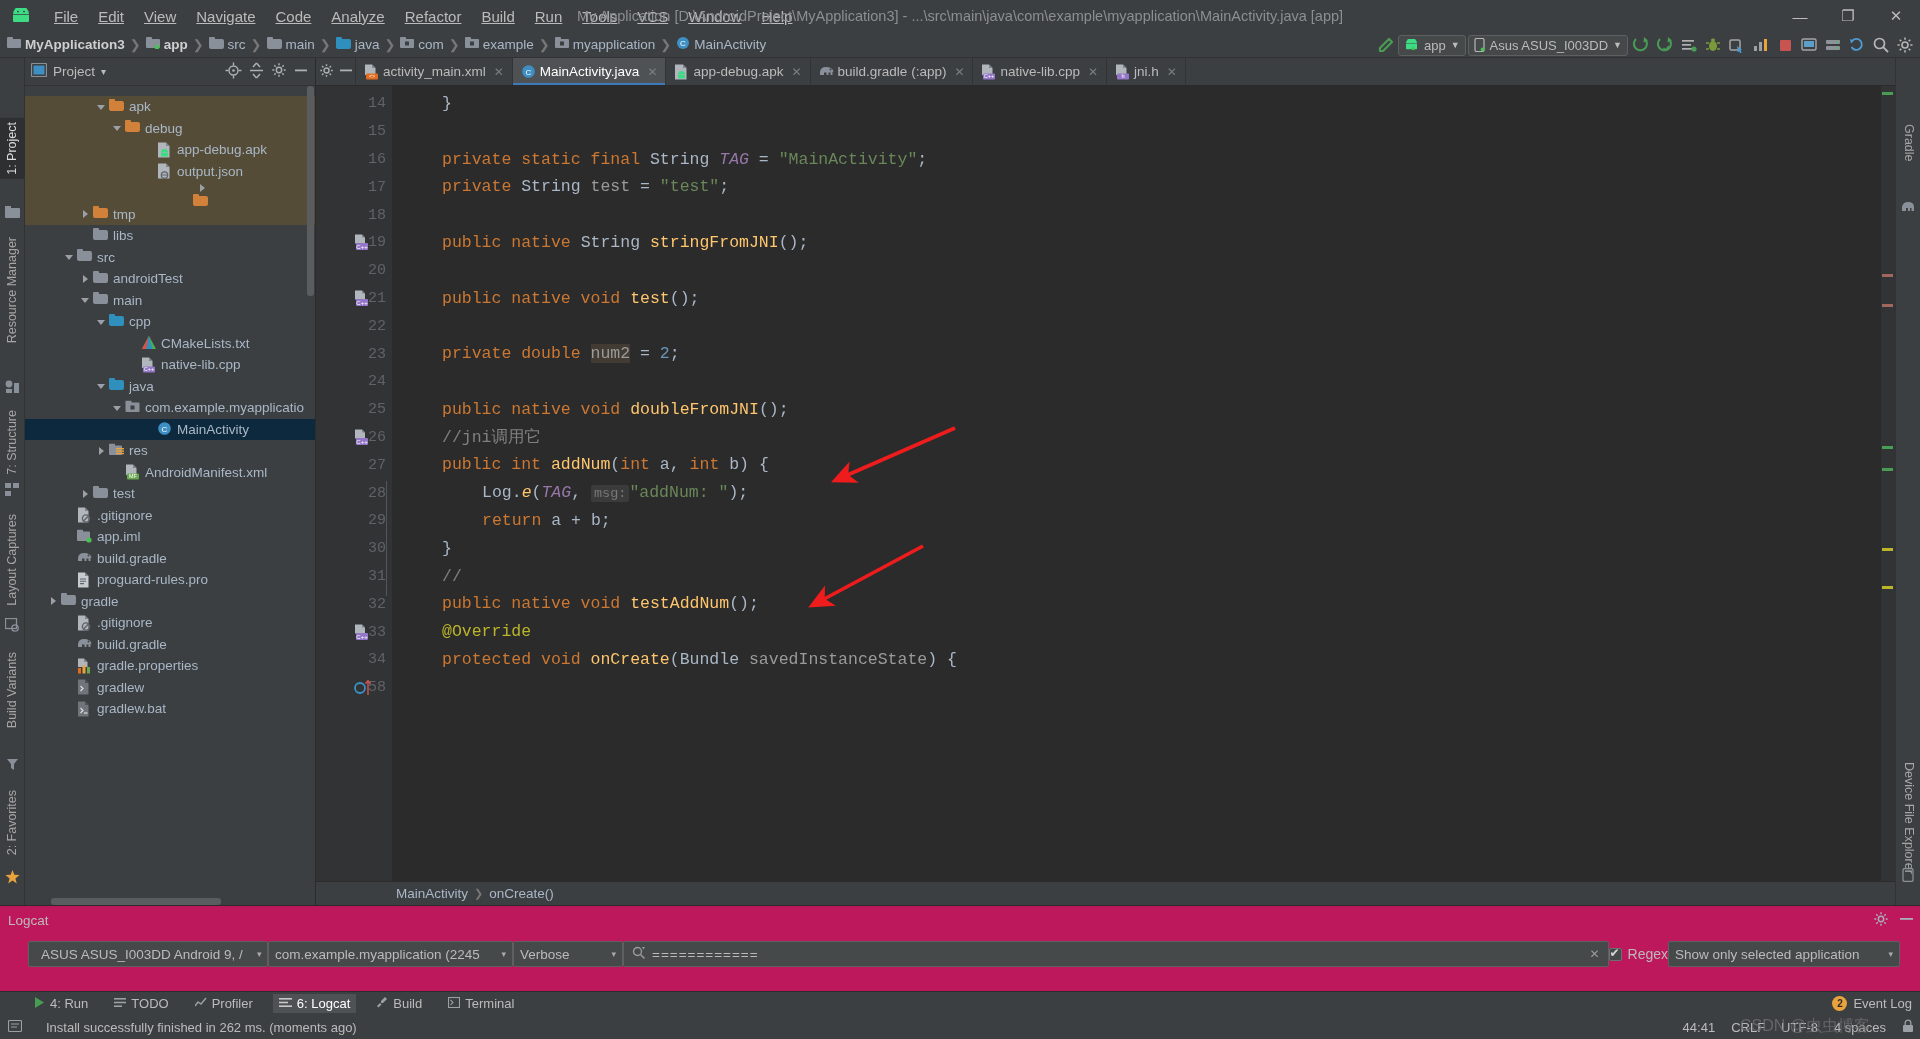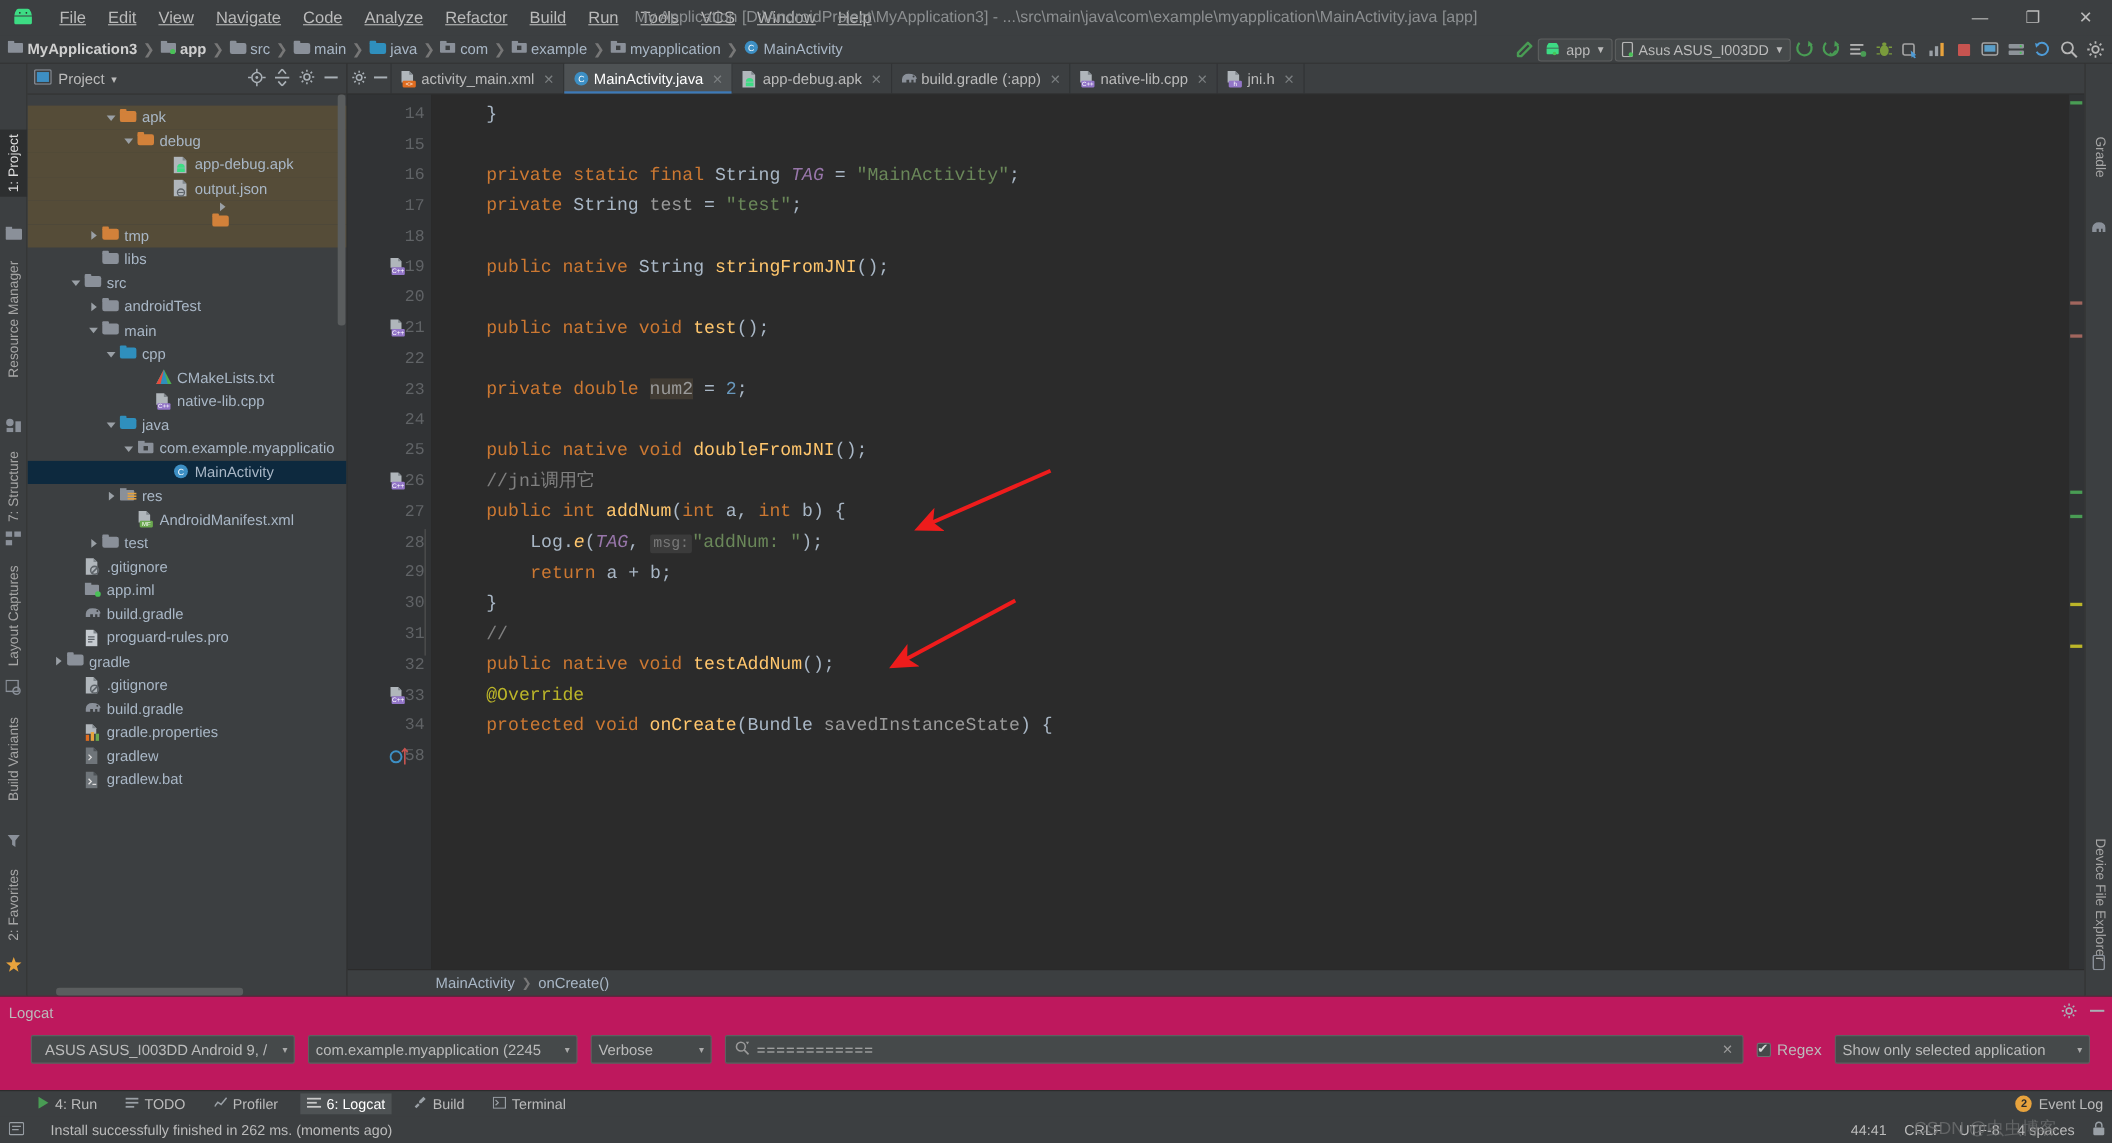--- a/index.html
+++ b/index.html
@@ -171,21 +171,21 @@
   .rrail .vlabel {
     position:absolute; left:0; width:25px; writing-mode:vertical-rl;
     font-size:12.5px; color:#a6a6a6; white-space:nowrap; line-height:25px; padding:4px 0;
   }
 
   
   .logcat { flex:0 0 86px; background:#be185d; display:flex; flex-direction:column; border-top:1px solid #2b2b2b; }
   .lc-head { height:28px; display:flex; align-items:center; padding:0 8px; position:relative; flex:0 0 28px;}
   .lc-title { font-size:13.5px; color:#bbbbbb; }
   .lc-head-right { position:absolute; right:6px; display:flex; gap:10px; align-items:center; }
-  .lc-toolbar { height:40px; display:flex; align-items:center; gap:12px; padding:0 20px 0 28px; flex:0 0 40px; }
+  .lc-toolbar { height:40px; display:flex; align-items:center; gap:0; padding:0 20px 0 28px; flex:0 0 40px; }
   .sel {
     height:26px; background:#45494a; border:1px solid #5e6060; border-radius:2px;
     display:flex; align-items:center; padding:0 6px; gap:6px; font-size:13.5px; color:#bbbbbb;
     white-space:nowrap; position:relative;
   }
   .sel .caret { margin-left:auto; padding-left:8px; color:#aaa; font-size:9px; }
   .searchbox {
     flex:1; height:26px; background:#45494a; border:1px solid #5e6060; border-radius:2px;
     display:flex; align-items:center; padding:0 8px; gap:7px; font-size:13.5px; color:#a0a0a0;
   }

